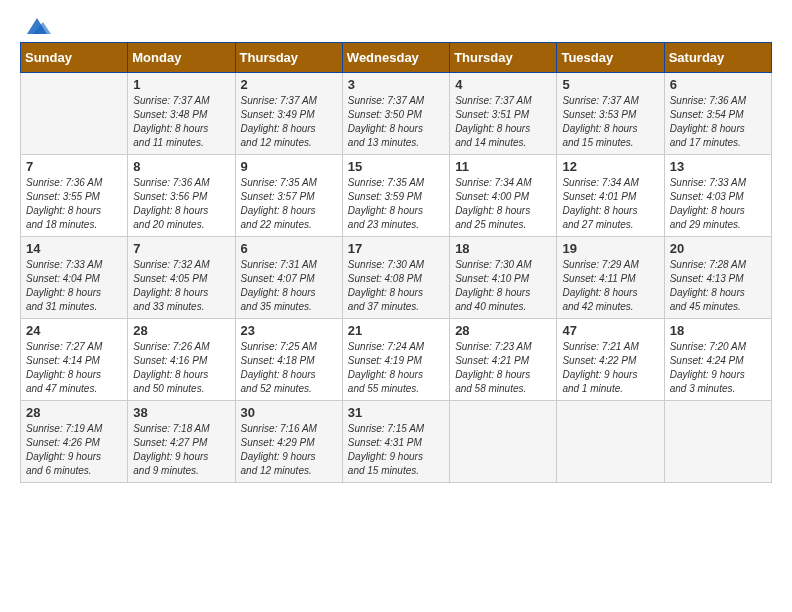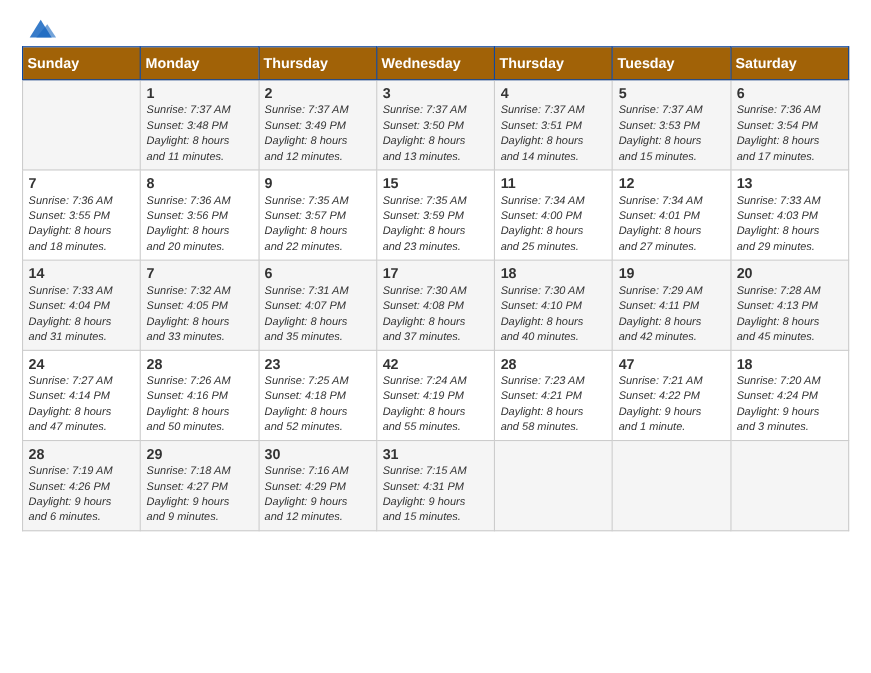--- a/index.html
+++ b/index.html
@@ -216,21 +216,21 @@
           </td>
           <td>
             <span class="day-number">28</span>
             <div class="day-info">Sunrise: 7:26 AM<br>Sunset: 4:16 PM<br>Daylight: 8 hours<br>and 50 minutes.</div>
           </td>
           <td>
             <span class="day-number">23</span>
             <div class="day-info">Sunrise: 7:25 AM<br>Sunset: 4:18 PM<br>Daylight: 8 hours<br>and 52 minutes.</div>
           </td>
           <td>
-            <span class="day-number">42</span>
+            <span class="day-number">21</span>
             <div class="day-info">Sunrise: 7:24 AM<br>Sunset: 4:19 PM<br>Daylight: 8 hours<br>and 55 minutes.</div>
           </td>
           <td>
             <span class="day-number">28</span>
             <div class="day-info">Sunrise: 7:23 AM<br>Sunset: 4:21 PM<br>Daylight: 8 hours<br>and 58 minutes.</div>
           </td>
           <td>
             <span class="day-number">47</span>
             <div class="day-info">Sunrise: 7:21 AM<br>Sunset: 4:22 PM<br>Daylight: 9 hours<br>and 1 minute.</div>
           </td>
@@ -238,21 +238,21 @@
             <span class="day-number">18</span>
             <div class="day-info">Sunrise: 7:20 AM<br>Sunset: 4:24 PM<br>Daylight: 9 hours<br>and 3 minutes.</div>
           </td>
         </tr>
         <tr>
           <td>
             <span class="day-number">28</span>
             <div class="day-info">Sunrise: 7:19 AM<br>Sunset: 4:26 PM<br>Daylight: 9 hours<br>and 6 minutes.</div>
           </td>
           <td>
-            <span class="day-number">29</span>
+            <span class="day-number">38</span>
             <div class="day-info">Sunrise: 7:18 AM<br>Sunset: 4:27 PM<br>Daylight: 9 hours<br>and 9 minutes.</div>
           </td>
           <td>
             <span class="day-number">30</span>
             <div class="day-info">Sunrise: 7:16 AM<br>Sunset: 4:29 PM<br>Daylight: 9 hours<br>and 12 minutes.</div>
           </td>
           <td>
             <span class="day-number">31</span>
             <div class="day-info">Sunrise: 7:15 AM<br>Sunset: 4:31 PM<br>Daylight: 9 hours<br>and 15 minutes.</div>
           </td>

